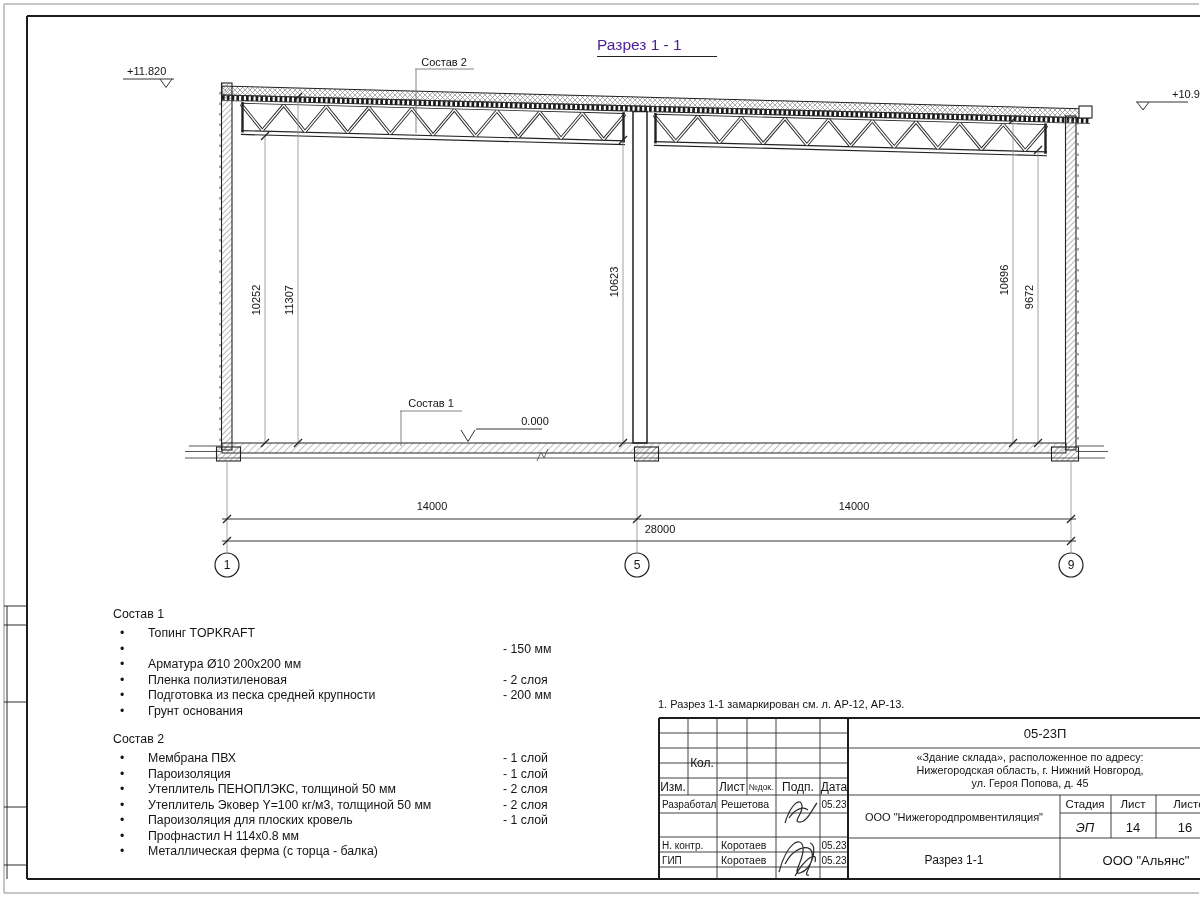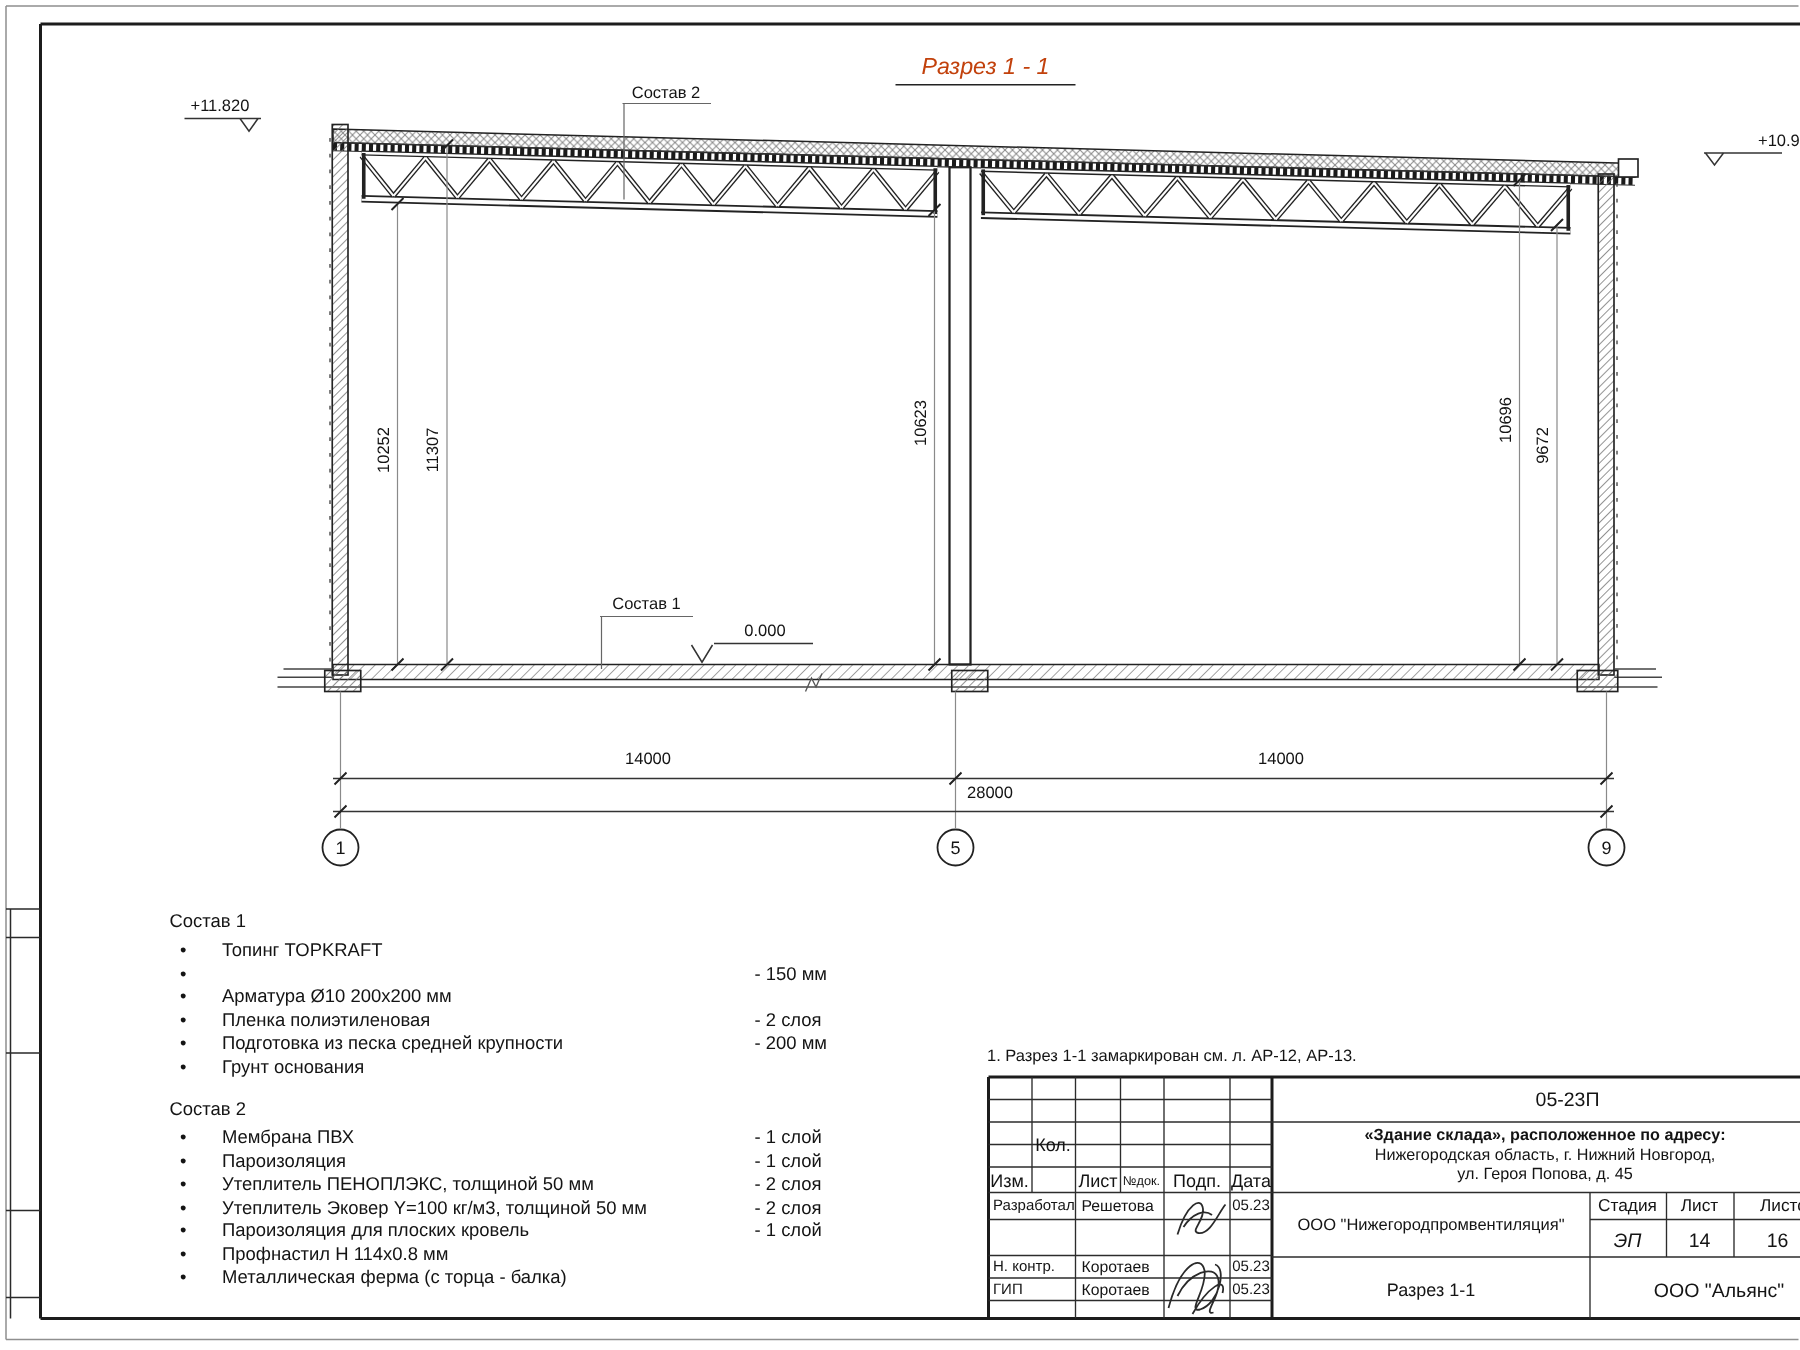--- a/index.html
+++ b/index.html
@@ -2,22 +2,22 @@
 <html><head>
 <meta charset="utf-8">
 <style>
   html,body{margin:0;padding:0;background:#ffffff;}
   body{width:1200px;height:900px;overflow:hidden;font-family:"Liberation Sans",sans-serif;}
   .sheet{position:relative;width:1200px;height:900px;background:#fff;}
   svg.lw{position:absolute;left:0;top:0;}
   .t  {position:absolute;transform:translate(-50%,-50%);white-space:nowrap;color:#141414;font-size:11px;}
   .tl {position:absolute;transform:translate(0,-50%);white-space:nowrap;color:#141414;font-size:11px;}
   .vt {position:absolute;transform:translate(-50%,-50%) rotate(-90deg);white-space:nowrap;color:#141414;font-size:11px;}
-  .title{position:absolute;left:597px;top:36px;width:120px;text-align:center;font-style:italic;
-         font-size:15.5px;color:#c2410c;border-bottom:1.3px solid #222;padding-bottom:2px;}
+  .title{position:absolute;left:597px;top:36px;width:120px;text-align:left;
+         font-size:15.5px;color:#4c1d95;border-bottom:1.3px solid #222;padding-bottom:2px;}
   .legend{position:absolute;width:475px;color:#141414;font-size:12.3px;}
   .leg-title{height:17px;margin-bottom:2px;}
   .leg-row{position:relative;height:15.5px;}
   .leg-row .b{position:absolute;left:7px;top:0;}
   .leg-row .x{position:absolute;left:35px;top:0;}
   .leg-row .v{position:absolute;left:390px;top:0;}
   .axis{position:absolute;transform:translate(-50%,-50%);font-size:12px;color:#141414;}
   .st{color:#141414;}
 </style>
 </head>
@@ -215,21 +215,21 @@
       <path d="M779,872 C787,842 801,836 803,847 C805,859 791,875 800,873 C813,869 818,845 810,843
                M785,864 C793,848 809,843 812,852 C815,863 801,877 809,875
                M795,876 C805,858 818,850 815,862"></path>
     </g>
   </svg>
 
   <div class="title">Разрез 1 - 1</div>
 
   <span class="tl" style="left:127px;top:71px;">+11.820</span>
   <span class="tl" style="left:1172px;top:94px;">+10.995</span>
-  <span class="t" style="left:510px;top:421px;text-align:center;">0.000</span>
+  <span class="t" style="left:535px;top:421px;text-align:center;">0.000</span>
 
   <span class="t" style="left:444px;top:62px;">Состав 2</span>
   <span class="t" style="left:431px;top:403px;">Состав 1</span>
 
   <span class="vt" style="left:256px;top:300px;">10252</span>
   <span class="vt" style="left:289px;top:300px;">11307</span>
   <span class="vt" style="left:614px;top:282px;">10623</span>
   <span class="vt" style="left:1004px;top:280px;">10696</span>
   <span class="vt" style="left:1029px;top:297px;">9672</span>
 
@@ -309,21 +309,21 @@
     <div class="leg-row">
         <span class="b">•</span>
         <span class="x">Металлическая ферма (с торца - балка)</span>
         <span class="v"></span>
       </div>
   </div>
 
   <span class="tl" style="left:658px;top:704px;">1. Разрез 1-1 замаркирован см. л. АР-12, АР-13.</span>
 
   <span class="t st" style="left:1045px;top:733px;font-size:13px;">05-23П</span>
-  <span class="t st" style="left:1030px;top:757px;font-size:10.8px;font-weight:bold;">«Здание склада», расположенное по адресу:</span>
+  <span class="t st" style="left:1030px;top:757px;font-size:10.8px;">«Здание склада», расположенное по адресу:</span>
   <span class="t st" style="left:1030px;top:770px;font-size:10.8px;">Нижегородская область, г. Нижний Новгород,</span>
   <span class="t st" style="left:1030px;top:783px;font-size:10.8px;">ул. Героя Попова, д. 45</span>
 
   <span class="t st" style="left:673px;top:786.5px;font-size:12px;">Изм.</span>
   <span class="t st" style="left:702px;top:763px;font-size:12px;">Кол.</span>
   <span class="t st" style="left:732px;top:786.5px;font-size:12px;">Лист</span>
   <span class="t st" style="left:761px;top:787px;font-size:8.5px;">№док.</span>
   <span class="t st" style="left:798px;top:786.5px;font-size:12px;">Подп.</span>
   <span class="t st" style="left:834px;top:786.5px;font-size:12px;">Дата</span>
 

